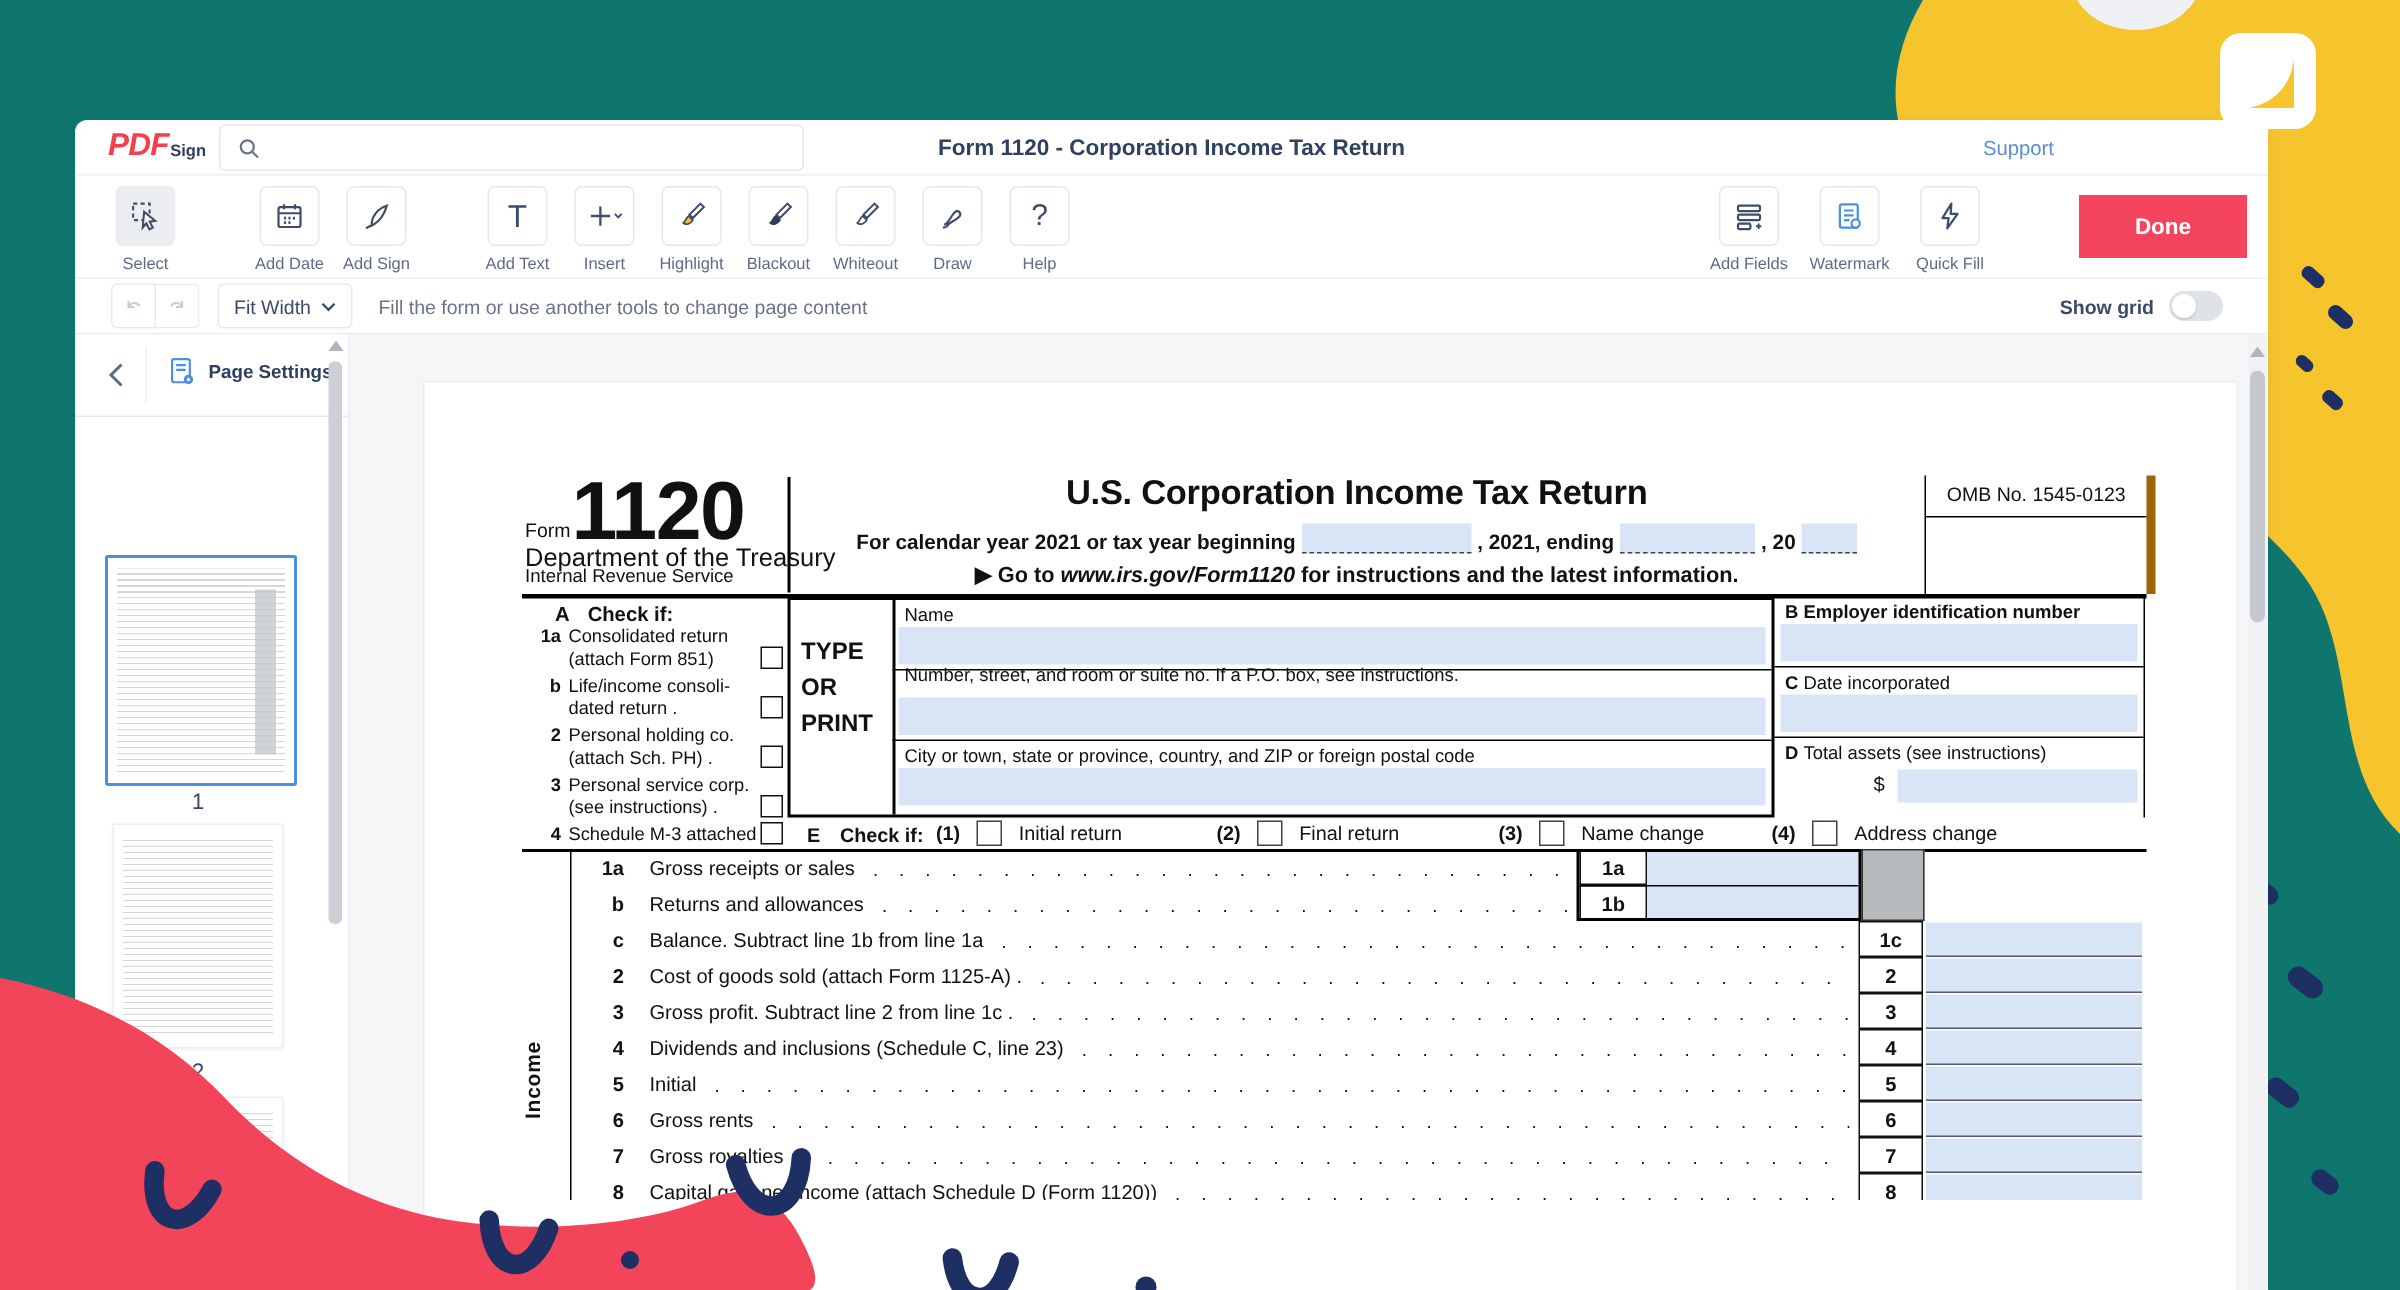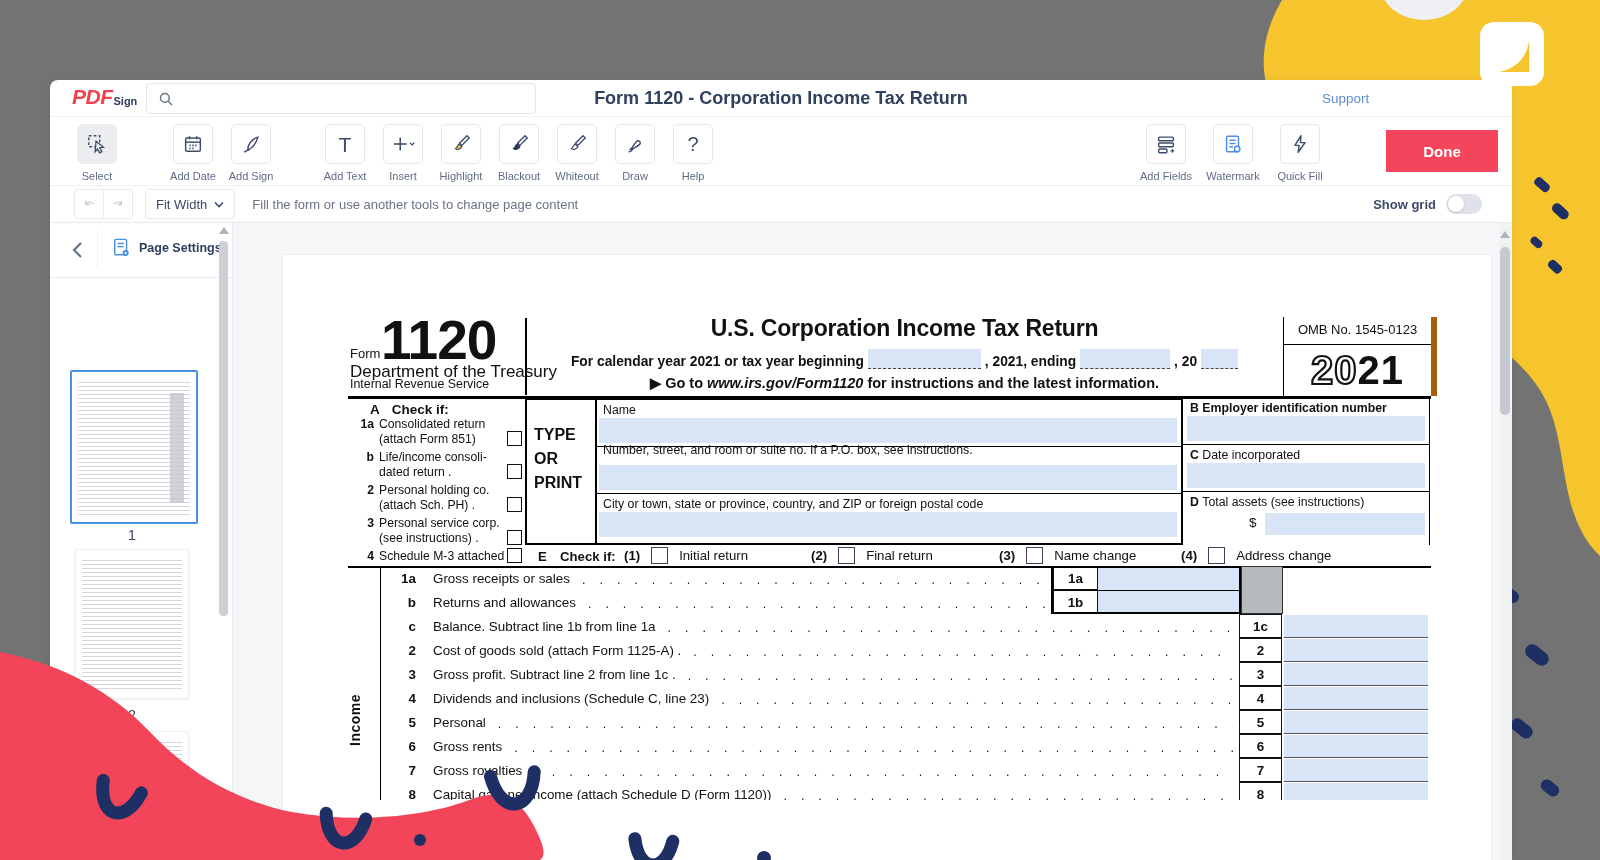--- a/index.html
+++ b/index.html
@@ -1,35 +1,35 @@
 <!DOCTYPE html>
 <html><head>
 <meta charset="utf-8">
 <style>
   html,body{margin:0;padding:0;}
-  #screen{position:relative;width:1600px;height:860px;overflow:hidden;background:#737373;
+  #screen{position:relative;width:1600px;height:860px;overflow:hidden;background:#0f766e;
           font-family:"Liberation Sans",sans-serif;}
   svg{display:block;}
   
   .bg-layer,.fg-layer{position:absolute;inset:0;pointer-events:none;}
   .bg-layer{z-index:0;} #app-card{z-index:1;} .fg-layer{z-index:5;}
   
   #app-card{position:absolute;left:50px;top:80px;width:1462px;height:780px;background:#fff;
             border-radius:8px 8px 0 0;box-shadow:0 2px 10px rgba(40,50,80,.08);}
   
   .hdr{position:absolute;left:0;top:0;width:100%;height:36px;border-bottom:1px solid #eef0f3;}
   .logo{position:absolute;left:22px;top:6px;display:flex;align-items:flex-end;cursor:pointer;}
   .logo .pdf{font-size:21px;font-weight:800;color:#f2404f;letter-spacing:-.5px;line-height:22px;font-style:italic;}
   .logo .liner{font-size:11px;font-weight:700;color:#2d3e5f;margin:0 0 1px 1px;}
   .search{position:absolute;left:96px;top:3px;width:368px;height:29px;border:1px solid #e4e7ec;border-radius:4px;
           display:flex;align-items:center;padding:0 10px;background:#fff;}
   .search input{flex:1;border:none;outline:none;font-size:14.5px;color:#44506a;font-family:inherit;background:transparent;}
   .search input::placeholder{color:#9aa4b4;}
   .hdr-title{position:absolute;left:0;right:0;top:0;height:36px;display:flex;align-items:center;justify-content:center;
-             font-size:18px;font-weight:700;color:#30405f;pointer-events:none;}
+             font-size:15px;font-weight:700;color:#30405f;pointer-events:none;}
   .support{position:absolute;left:1272px;top:0;height:36px;display:flex;align-items:center;
            font-size:13.5px;color:#5b8ed6;cursor:pointer;}
   
   .toolbar{position:absolute;left:0;top:36px;width:100%;height:70px;border-bottom:1px solid #eef0f3;
            display:flex;align-items:flex-start;padding:8px 0 0 24px;box-sizing:border-box;}
   .tbtn{width:58px;display:flex;flex-direction:column;align-items:center;cursor:pointer;flex:none;}
   .tbtn .ibox{width:38px;height:38px;border:1px solid #e4e7ec;border-radius:5px;display:flex;align-items:center;
               justify-content:center;background:#fff;color:#3e4c6b;}
   .tbtn.active .ibox{background:#ebedf1;border-color:#ebedf1;}
   .tbtn .lbl{font-size:11px;color:#5f6b85;margin-top:6px;white-space:nowrap;}
@@ -418,23 +418,20 @@
             <span>▶</span>
             <span>Go to</span>
             <em>www.irs.gov/Form1120</em>
             <span>for instructions and the latest information.</span>
           </div>
         </div>
 
         <div class="abs omb-cell">
           <div class="omb-txt">OMB No. 1545-0123</div>
           <div class="omb-hr"></div>
-          <div class="year">
-            <span class="y-out">20</span><span>21</span>
-          </div>
         </div>
         <div class="abs hdr-rule"></div>
 
         <div class="abs a-title">
           <b>A</b><span class="sp"></span><b>Check if:</b>
         </div>
         <div class="abs a-item" style="top:162px">
           <span class="a-num">1a</span>
           <span class="a-lines"><span>Consolidated return</span><br>
           <span>(attach Form 851)</span></span>
@@ -556,21 +553,21 @@
               </div>
               <div class="inc-row main" style="top: 431px;">
                 <span class="inc-no">4</span>
                 <span class="inc-label">Dividends and inclusions (Schedule C, line 23)</span>
                 <span class="dots"></span>
                 <span class="inc-box">4</span>
                 <span class="inc-field"></span>
               </div>
               <div class="inc-row main" style="top: 455px;">
                 <span class="inc-no">5</span>
-                <span class="inc-label">Personal</span>
+                <span class="inc-label">Initial</span>
                 <span class="dots"></span>
                 <span class="inc-box">5</span>
                 <span class="inc-field"></span>
               </div>
               <div class="inc-row main" style="top: 479px;">
                 <span class="inc-no">6</span>
                 <span class="inc-label">Gross rents</span>
                 <span class="dots"></span>
                 <span class="inc-box">6</span>
                 <span class="inc-field"></span>

